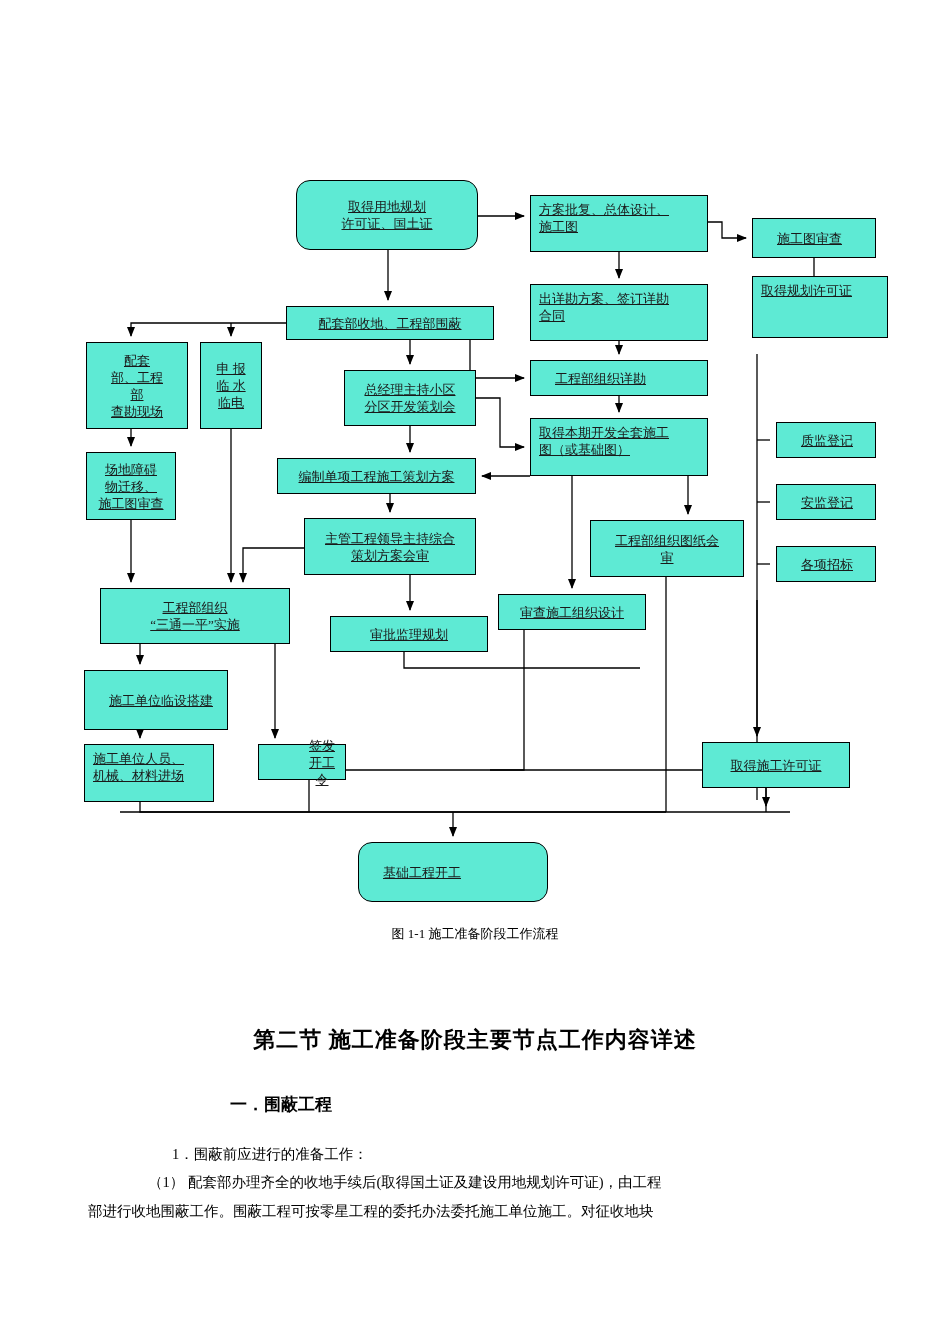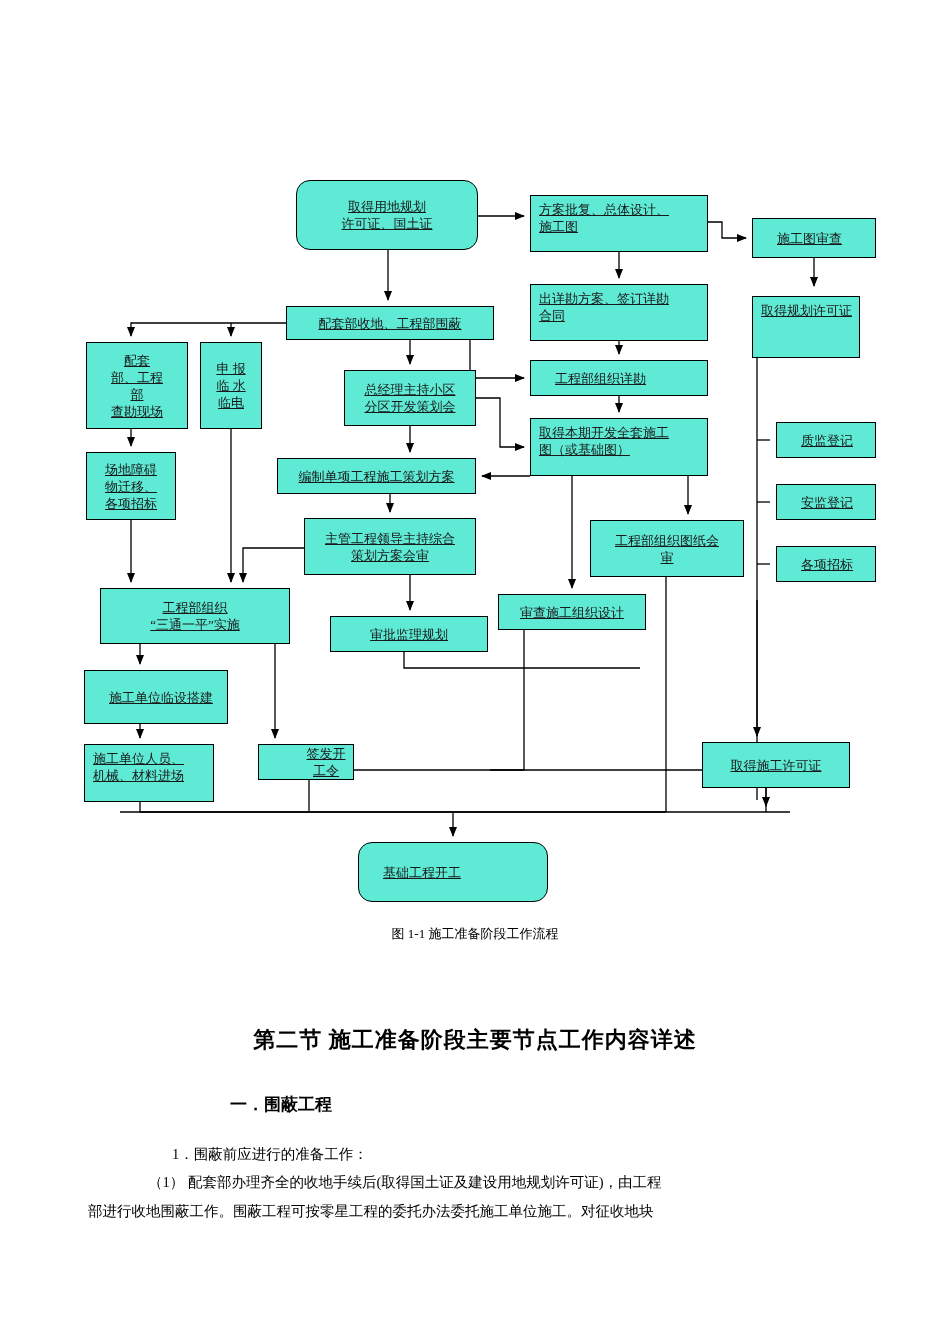--- a/index.html
+++ b/index.html
@@ -210,21 +210,21 @@
 许可证、国土证</div>
 
     <div class="fc-node align-top-left" style="left:530px;top:195px;width:178px;height:57px;">方案批复、总体设计、
 施工图</div>
 
     <div class="fc-node align-left" style="left:752px;top:218px;width:124px;height:40px;">施工图审查</div>
 
     <div class="fc-node align-top-left" style="left:530px;top:284px;width:178px;height:57px;">出详勘方案、签订详勘
 合同</div>
 
-    <div class="fc-node align-top-left" style="left:752px;top:296px;width:108px;height:62px;">取得规划许可证</div>
+    <div class="fc-node align-top-left" style="left:752px;top:276px;width:136px;height:62px;">取得规划许可证</div>
 
     <div class="fc-node" style="left:286px;top:306px;width:208px;height:34px;">配套部收地、工程部围蔽</div>
 
     <div class="fc-node align-left" style="left:530px;top:360px;width:178px;height:36px;">工程部组织详勘</div>
 
     <div class="fc-node" style="left:86px;top:342px;width:102px;height:87px;">配套
 部、工程
 部
 查勘现场</div>
 
@@ -235,47 +235,47 @@
     <div class="fc-node" style="left:344px;top:370px;width:132px;height:56px;">总经理主持小区
 分区开发策划会</div>
 
     <div class="fc-node align-top-left" style="left:530px;top:418px;width:178px;height:58px;">取得本期开发全套施工
 图（或基础图）</div>
 
     <div class="fc-node align-left" style="left:776px;top:422px;width:100px;height:36px;">质监登记</div>
 
     <div class="fc-node" style="left:86px;top:452px;width:90px;height:68px;">场地障碍
 物迁移、
-各项招标</div>
+施工图审查</div>
 
     <div class="fc-node" style="left:277px;top:458px;width:199px;height:36px;">编制单项工程施工策划方案</div>
 
     <div class="fc-node align-left" style="left:776px;top:484px;width:100px;height:36px;">安监登记</div>
 
     <div class="fc-node" style="left:304px;top:518px;width:172px;height:57px;">主管工程领导主持综合
 策划方案会审</div>
 
     <div class="fc-node" style="left:590px;top:520px;width:154px;height:57px;">工程部组织图纸会
 审</div>
 
     <div class="fc-node align-left" style="left:776px;top:546px;width:100px;height:36px;">各项招标</div>
 
     <div class="fc-node" style="left:100px;top:588px;width:190px;height:56px;">工程部组织
 “三通一平”实施</div>
 
     <div class="fc-node" style="left:498px;top:594px;width:148px;height:36px;">审查施工组织设计</div>
 
     <div class="fc-node" style="left:330px;top:616px;width:158px;height:36px;">审批监理规划</div>
 
-    <div class="fc-node align-left" style="left:84px;top:670px;width:144px;height:54px;">施工单位临设搭建</div>
+    <div class="fc-node align-left" style="left:84px;top:670px;width:144px;height:60px;">施工单位临设搭建</div>
 
     <div class="fc-node align-top-left" style="left:84px;top:744px;width:130px;height:58px;">施工单位人员、
 机械、材料进场</div>
 
-    <div class="fc-node" style="left:258px;top:744px;width:96px;height:36px;padding-left:44px;">签发开工令</div>
+    <div class="fc-node" style="left:258px;top:744px;width:88px;height:36px;padding-left:44px;">签发开工令</div>
 
     <div class="fc-node" style="left:702px;top:742px;width:148px;height:46px;">取得施工许可证</div>
 
     <div class="fc-node rounded align-left" style="left:358px;top:842px;width:190px;height:60px;">基础工程开工</div>
   </div>
 
   <div class="caption" style="top:925px;">图 1-1 施工准备阶段工作流程</div>
 
   <div class="sec-heading" style="top:1025px;">第二节      施工准备阶段主要节点工作内容详述</div>
 

